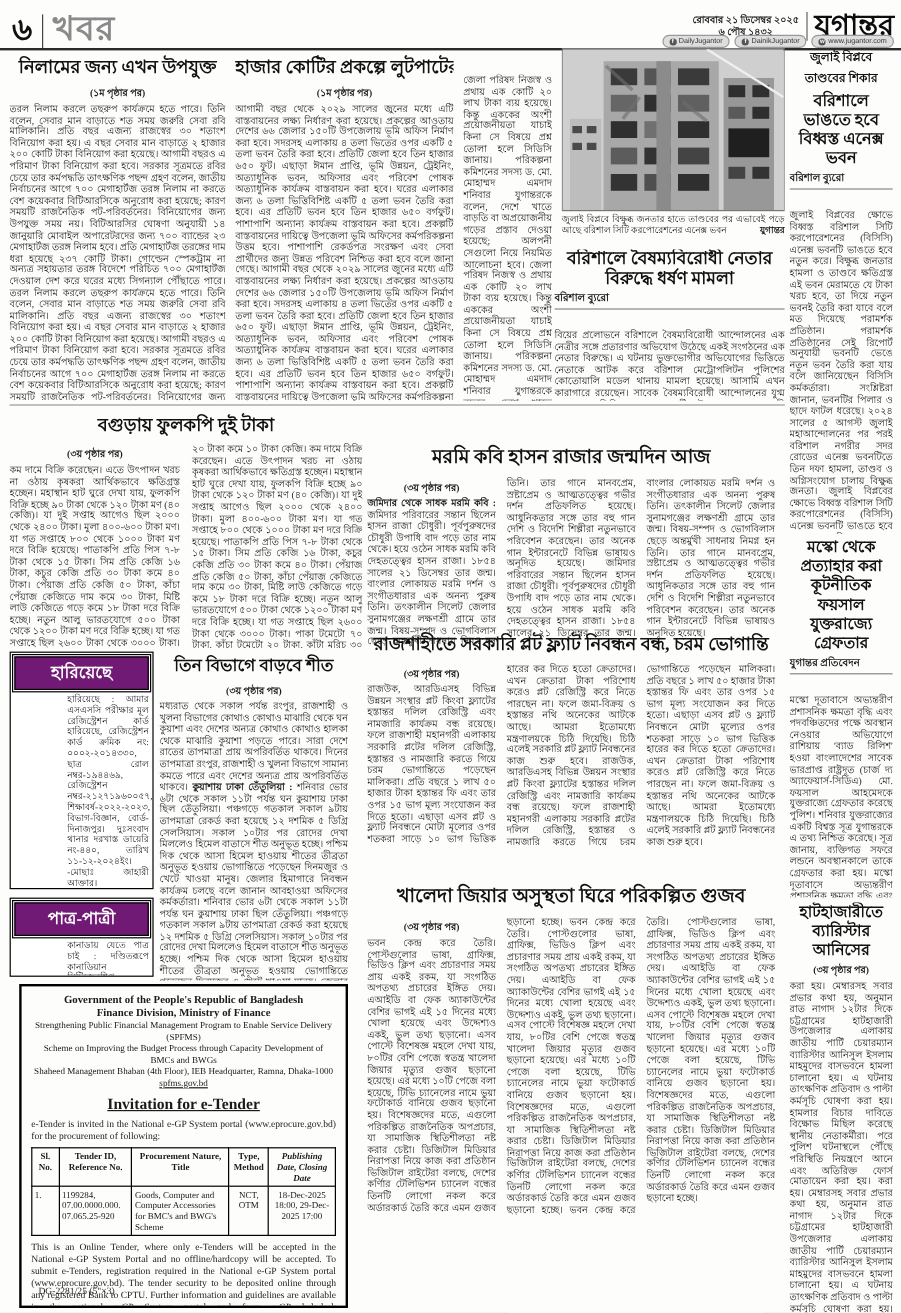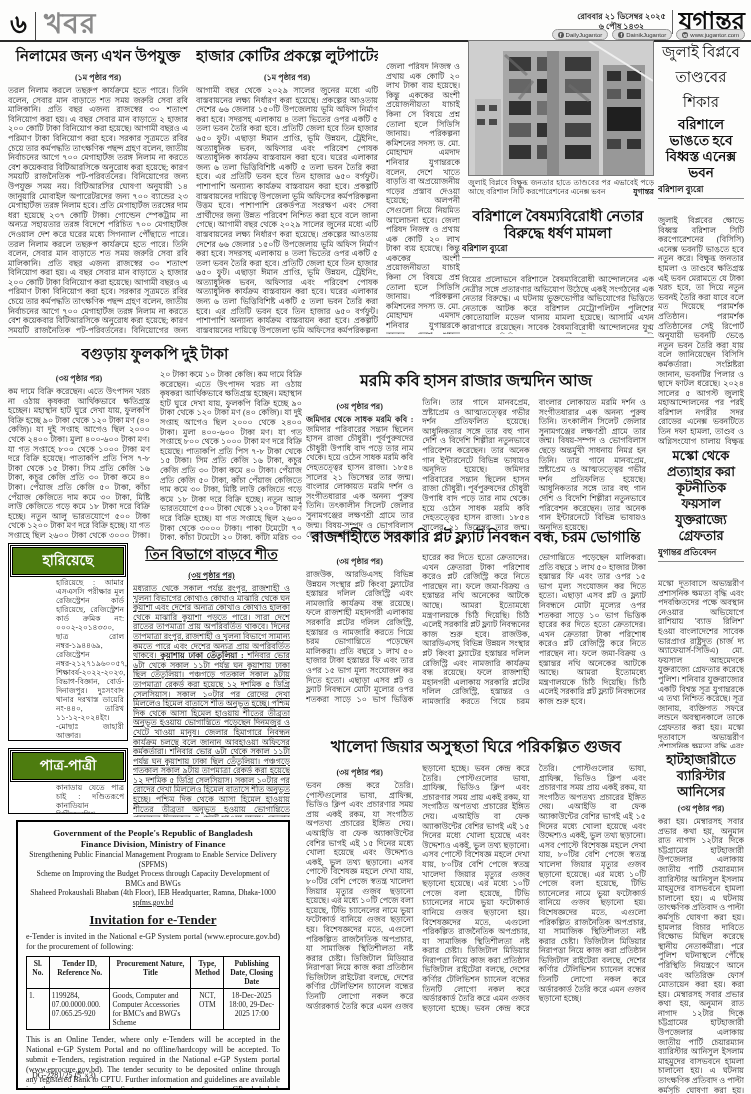--- a/index.html
+++ b/index.html
@@ -31,21 +31,21 @@
   .cols2{column-count:2;column-gap:10px;}
   .cols3{column-count:3;column-gap:9px;}
   .subhead{font-weight:bold;}
   .sep{position:absolute;height:1px;background:#999;}
   
   .photo{border:1px solid #777;display:block;}
   .caption{font-size:7.5px;line-height:9px;text-align:justify;margin-top:2px;}
   .credit{float:right;font-weight:bold;}
   
   .classbox{border:1.5px solid #000;padding:3px;background:#fff;}
-  .classtitle{background:#4d7c0f;color:#fff;font-size:14px;font-weight:bold;text-align:center;
+  .classtitle{background:#701a75;color:#fff;font-size:14px;font-weight:bold;text-align:center;
               padding:1px 0;margin-bottom:3px;border:1px solid #000;outline:1px solid #000;outline-offset:1px;}
   .ad{font-size:7.5px;line-height:9px;text-align:justify;margin-bottom:4px;margin-left:44px;}
   .adref{display:block;text-align:right;}
   
   .tender{border:2.5px solid #000;padding:6px 8px;font-family:"Liberation Serif",serif;}
   .t-c{text-align:center;}
   .t-b{font-weight:bold;}
   .t-s1{font-size:9px;line-height:11px;}
   .t-s2{font-size:7.6px;line-height:9.5px;}
   .t-title{font-size:13px;font-weight:bold;text-decoration:underline;text-align:center;margin:5px 0 4px;}
@@ -143,21 +143,21 @@
       <path d="M120 0 L184 40" stroke="#efefef" stroke-width="2" fill="none"></path>
       <path d="M36 14 L58 34 M64 40 L50 58 M100 44 L120 60" stroke="#6e6e6e" stroke-width="3" fill="none" opacity="0.6"></path>
     </svg>
     <div class="caption">
       <span>জুলাই বিপ্লবে বিক্ষুব্ধ জনতার হাতে তাণ্ডবের পর এভাবেই পড়ে আছে বরিশাল সিটি করপোরেশনের এনেক্স ভবন</span>
       <span class="credit">যুগান্তর</span>
     </div>
   </div>
 
   <div class="art" style="left:658px;top:40px;width:86px;height:405px;">
-    <div class="hl" style="font-size:15px;font-weight:normal;">জুলাই বিপ্লবে তাণ্ডবের শিকার</div>
+    <div class="hl" style="font-size:10px;font-weight:bold;">জুলাই বিপ্লবে তাণ্ডবের শিকার</div>
     <div class="hl" style="font-size:13.5px;line-height:16px;margin:2px 0;">বরিশালে ভাঙতে হবে বিধ্বস্ত এনেক্স ভবন</div>
     <div class="byline">বরিশাল ব্যুরো</div>
     <div class="body">জুলাই বিপ্লবের ক্ষোভে বিধ্বস্ত বরিশাল সিটি করপোরেশনের (বিসিসি) এনেক্স ভবনটি ভাঙতে হবে নতুন করে। বিক্ষুব্ধ জনতার হামলা ও তাণ্ডবে ক্ষতিগ্রস্ত এই ভবন মেরামতে যে টাকা খরচ হবে, তা দিয়ে নতুন ভবনই তৈরি করা যাবে বলে মত দিয়েছে পরামর্শক প্রতিষ্ঠান। পরামর্শক প্রতিষ্ঠানের সেই রিপোর্ট অনুযায়ী ভবনটি ভেঙে নতুন ভবন তৈরি করা যায় বলে জানিয়েছেন বিসিসি কর্মকর্তারা। সংশ্লিষ্টরা জানান, ভবনটির পিলার ও ছাদে ফাটল ধরেছে। ২০২৪ সালের ৫ আগস্ট জুলাই মহাআন্দোলনের পর পরই বরিশাল নগরীর সদর রোডের এনেক্স ভবনটিতে তিন দফা হামলা, তাণ্ডব ও অগ্নিসংযোগ চালায় বিক্ষুব্ধ জনতা। জুলাই বিপ্লবের ক্ষোভে বিধ্বস্ত বরিশাল সিটি করপোরেশনের (বিসিসি) এনেক্স ভবনটি ভাঙতে হবে নতুন করে। বিক্ষুব্ধ জনতার হামলা ও তাণ্ডবে ক্ষতিগ্রস্ত এই ভবন মেরামতে যে টাকা খরচ হবে, তা দিয়ে নতুন ভবনই তৈরি করা যাবে বলে মত দিয়েছে পরামর্শক প্রতিষ্ঠান। পরামর্শক প্রতিষ্ঠানের সেই রিপোর্ট অনুযায়ী ভবনটি ভেঙে নতুন ভবন তৈরি করা যায় বলে জানিয়েছেন বিসিসি কর্মকর্তারা। সংশ্লিষ্টরা জানান, ভবনটির পিলার ও ছাদে ফাটল ধরেছে। ২০২৪ সালের ৫ আগস্ট জুলাই মহাআন্দোলনের পর পরই বরিশাল নগরীর সদর রোডের এনেক্স ভবনটিতে তিন দফা হামলা, তাণ্ডব ও অগ্নিসংযোগ চালায় বিক্ষুব্ধ জনতা। জুলাই বিপ্লবের ক্ষোভে বিধ্বস্ত বরিশাল সিটি করপোরেশনের (বিসিসি) এনেক্স ভবনটি ভাঙতে হবে নতুন করে। বিক্ষুব্ধ জনতার হামলা ও তাণ্ডবে ক্ষতিগ্রস্ত এই ভবন মেরামতে যে টাকা খরচ হবে, তা দিয়ে নতুন ভবনই তৈরি করা যাবে বলে মত দিয়েছে পরামর্শক প্রতিষ্ঠান। পরামর্শক প্রতিষ্ঠানের সেই রিপোর্ট অনুযায়ী ভবনটি ভেঙে নতুন ভবন তৈরি করা যায় বলে জানিয়েছেন বিসিসি কর্মকর্তারা। সংশ্লিষ্টরা জানান, ভবনটির পিলার ও ছাদে ফাটল ধরেছে। ২০২৪ সালের ৫ আগস্ট জুলাই মহাআন্দোলনের পর পরই বরিশাল নগরীর সদর রোডের এনেক্স ভবনটিতে তিন দফা হামলা, তাণ্ডব ও অগ্নিসংযোগ চালায় বিক্ষুব্ধ জনতা।</div>
   </div>
 
   <div class="art" style="left:462px;top:208px;width:192px;height:126px;">
     <div class="hl" style="font-size:14.5px;line-height:17px;">বরিশালে বৈষম্যবিরোধী নেতার বিরুদ্ধে ধর্ষণ মামলা</div>
     <div class="byline">বরিশাল ব্যুরো</div>
     <div class="body">বিয়ের প্রলোভনে বরিশালে বৈষম্যবিরোধী আন্দোলনের এক নেত্রীর সঙ্গে প্রতারণার অভিযোগ উঠেছে একই সংগঠনের এক নেতার বিরুদ্ধে। এ ঘটনায় ভুক্তভোগীর অভিযোগের ভিত্তিতে নেতাকে আটক করে বরিশাল মেট্রোপলিটন পুলিশের কোতোয়ালি মডেল থানায় মামলা হয়েছে। আসামি এখন কারাগারে রয়েছেন। সাবেক বৈষম্যবিরোধী আন্দোলনের যুগ্ম আহ্বায়ক তিনি। এলাকায় ধর্ষী উদ্ভব অভ্যুদয়, নারী বৈষম্যবিরোধী আন্দোলনের সাবেক কর্মীর (নেত্রী) পক্ষ থেকে গত ১৭ ডিসেম্বর জেলা আদালতে মামলা দায়ের করা হয়। বিয়ের প্রলোভনে বরিশালে বৈষম্যবিরোধী আন্দোলনের এক নেত্রীর সঙ্গে প্রতারণার অভিযোগ উঠেছে একই সংগঠনের এক নেতার বিরুদ্ধে। এ ঘটনায় ভুক্তভোগীর অভিযোগের ভিত্তিতে নেতাকে আটক করে বরিশাল মেট্রোপলিটন পুলিশের কোতোয়ালি মডেল থানায় মামলা হয়েছে। আসামি এখন কারাগারে রয়েছেন। সাবেক বৈষম্যবিরোধী আন্দোলনের যুগ্ম আহ্বায়ক তিনি। এলাকায় ধর্ষী উদ্ভব অভ্যুদয়, নারী বৈষম্যবিরোধী আন্দোলনের সাবেক কর্মীর (নেত্রী) পক্ষ থেকে গত ১৭ ডিসেম্বর জেলা আদালতে মামলা দায়ের করা হয়।</div>
   </div>
@@ -179,21 +179,21 @@
       <div class="body"><span class="subhead">জমিদার থেকে সাধক মরমি কবি :</span> <span>জমিদার পরিবারের সন্তান ছিলেন হাসন রাজা চৌধুরী। পূর্বপুরুষদের চৌধুরী উপাধি বাদ পড়ে তার নাম থেকে। হয়ে ওঠেন সাধক মরমি কবি দেহতত্ত্বের হাসন রাজা। ১৮৫৪ সালের ২১ ডিসেম্বর তার জন্ম। বাংলার লোকায়ত মরমি দর্শন ও সংগীতধারার এক অনন্য পুরুষ তিনি। তৎকালীন সিলেট জেলার সুনামগঞ্জের লক্ষণশ্রী গ্রামে তার জন্ম। বিষয়-সম্পদ ও ভোগবিলাস ছেড়ে অন্তর্মুখী সাধনায় নিমগ্ন হন তিনি। তার গানে মানবপ্রেম, স্রষ্টাপ্রেম ও আত্মতত্ত্বের গভীর দর্শন প্রতিফলিত হয়েছে। আধুনিকতার সঙ্গে তার বহু গান দেশি ও বিদেশি শিল্পীরা নতুনভাবে পরিবেশন করেছেন। তার অনেক গান ইন্টারনেটে বিভিন্ন ভাষায়ও অনূদিত হয়েছে। জমিদার পরিবারের সন্তান ছিলেন হাসন রাজা চৌধুরী। পূর্বপুরুষদের চৌধুরী উপাধি বাদ পড়ে তার নাম থেকে। হয়ে ওঠেন সাধক মরমি কবি দেহতত্ত্বের হাসন রাজা। ১৮৫৪ সালের ২১ ডিসেম্বর তার জন্ম। বাংলার লোকায়ত মরমি দর্শন ও সংগীতধারার এক অনন্য পুরুষ তিনি। তৎকালীন সিলেট জেলার সুনামগঞ্জের লক্ষণশ্রী গ্রামে তার জন্ম। বিষয়-সম্পদ ও ভোগবিলাস ছেড়ে অন্তর্মুখী সাধনায় নিমগ্ন হন তিনি। তার গানে মানবপ্রেম, স্রষ্টাপ্রেম ও আত্মতত্ত্বের গভীর দর্শন প্রতিফলিত হয়েছে। আধুনিকতার সঙ্গে তার বহু গান দেশি ও বিদেশি শিল্পীরা নতুনভাবে পরিবেশন করেছেন। তার অনেক গান ইন্টারনেটে বিভিন্ন ভাষায়ও অনূদিত হয়েছে।</span></div>
     </div>
   </div>
 
   <div class="art classbox" style="left:8px;top:543px;width:112px;height:190px;">
     <div class="classtitle">হারিয়েছে</div>
     <div class="ad"><span>হারিয়েছে : আমার এসএসসি পরীক্ষার মূল রেজিস্ট্রেশন কার্ড হারিয়েছে, রেজিস্ট্রেশন কার্ড ক্রমিক নং: ০০০২-২০১৪৩৩০, ছাত্র রোল নম্বর-১৯৪৪৬৯, রেজিস্ট্রেশন নম্বর-২১২৭১৯৬০০৫৭, শিক্ষাবর্ষ-২০২২-২০২৩, বিভাগ-বিজ্ঞান, বোর্ড-দিনাজপুর। দুঃসংবাদ থানার দরখাস্ত ডায়েরি নং-৪৪০, তারিখ ১১-১২-২০২৪ইং। -মোছাঃ জাহারী আক্তার।</span><span class="adref">পি-৮৬৭/২৫</span></div>
     <div class="ad"><span>হারিয়েছে : আমার SSC, HSC, BCom এর সার্টিফিকেট ও মার্কশিট হারিয়েছে। SSC রোল গ্রা-১-৭২৬৫৩৬, বোর্ড-কুমিল্লা ১৯৯৪ সাল, HSC রোল ৫০০৮৯৮, বোর্ড-চট্টগ্রাম ১৯৯৭ সাল, BCom রোল-১১২৪৮৮৮ জাতীয় বিশ্ববিদ্যালয় ১৯৯৭-৯৮ শিক্ষাবর্ষ, ফাতেমা বেগম। জিডি নং ১৫২০, তাং ১৮/১২/২৫, পল্লবী থানা।</span></div>
   </div>
 
-  <div class="art" style="left:133px;top:543px;width:157px;height:274px;text-decoration:underline;">
+  <div class="art" style="left:133px;top:543px;width:157px;height:274px;">
     <div class="hl nw" style="font-size:14px;">তিন বিভাগে বাড়বে শীত</div>
     <div class="cont">(৩য় পৃষ্ঠার পর)</div>
     <div class="body">
       <span>মধ্যরাত থেকে সকাল পর্যন্ত রংপুর, রাজশাহী ও খুলনা বিভাগের কোথাও কোথাও মাঝারি থেকে ঘন কুয়াশা এবং দেশের অন্যত্র কোথাও কোথাও হালকা থেকে মাঝারি কুয়াশা পড়তে পারে। সারা দেশে রাতের তাপমাত্রা প্রায় অপরিবর্তিত থাকবে। দিনের তাপমাত্রা রংপুর, রাজশাহী ও খুলনা বিভাগে সামান্য কমতে পারে এবং দেশের অন্যত্র প্রায় অপরিবর্তিত থাকবে।</span>
       <span class="subhead">কুয়াশায় ঢাকা তেঁতুলিয়া :</span>
       <span>শনিবার ভোর ৬টা থেকে সকাল ১১টা পর্যন্ত ঘন কুয়াশায় ঢাকা ছিল তেঁতুলিয়া। পঞ্চগড়ে গতকাল সকাল ৯টায় তাপমাত্রা রেকর্ড করা হয়েছে ১২ দশমিক ৫ ডিগ্রি সেলসিয়াস। সকাল ১০টার পর রোদের দেখা মিললেও হিমেল বাতাসে শীত অনুভূত হচ্ছে। পশ্চিম দিক থেকে আসা হিমেল হাওয়ায় শীতের তীব্রতা অনুভূত হওয়ায় ভোগান্তিতে পড়েছেন দিনমজুর ও খেটে খাওয়া মানুষ। জেলার হিমাগারে নিবন্ধন কার্যক্রম চলছে বলে জানান আবহাওয়া অফিসের কর্মকর্তারা। শনিবার ভোর ৬টা থেকে সকাল ১১টা পর্যন্ত ঘন কুয়াশায় ঢাকা ছিল তেঁতুলিয়া। পঞ্চগড়ে গতকাল সকাল ৯টায় তাপমাত্রা রেকর্ড করা হয়েছে ১২ দশমিক ৫ ডিগ্রি সেলসিয়াস। সকাল ১০টার পর রোদের দেখা মিললেও হিমেল বাতাসে শীত অনুভূত হচ্ছে। পশ্চিম দিক থেকে আসা হিমেল হাওয়ায় শীতের তীব্রতা অনুভূত হওয়ায় ভোগান্তিতে পড়েছেন দিনমজুর ও খেটে খাওয়া মানুষ। জেলার হিমাগারে নিবন্ধন কার্যক্রম চলছে বলে জানান আবহাওয়া অফিসের কর্মকর্তারা।</span>
     </div>
   </div>
 
   <div class="art" style="left:306px;top:525px;width:340px;height:206px;">
@@ -227,32 +227,32 @@
     <div class="hl" style="font-size:13px;line-height:16px;">হাটহাজারীতে ব্যারিস্টার আনিসের</div>
     <div class="cont">(৩য় পৃষ্ঠার পর)</div>
     <div class="body">করা হয়। মেম্বারসহ সবার প্রভার কথা হয়, অনুমান রাত নাগাদ ১২টার দিকে চট্টগ্রামের হাটহাজারী উপজেলার এলাকায় জাতীয় পার্টি চেয়ারম্যান ব্যারিস্টার আনিসুল ইসলাম মাহমুদের বাসভবনে হামলা চালানো হয়। এ ঘটনায় তাৎক্ষণিক প্রতিবাদ ও পাল্টা কর্মসূচি ঘোষণা করা হয়। হামলার বিচার দাবিতে বিক্ষোভ মিছিল করেছে স্থানীয় নেতাকর্মীরা। পরে পুলিশ ঘটনাস্থলে পৌঁছে পরিস্থিতি নিয়ন্ত্রণে আনে এবং অতিরিক্ত ফোর্স মোতায়েন করা হয়। করা হয়। মেম্বারসহ সবার প্রভার কথা হয়, অনুমান রাত নাগাদ ১২টার দিকে চট্টগ্রামের হাটহাজারী উপজেলার এলাকায় জাতীয় পার্টি চেয়ারম্যান ব্যারিস্টার আনিসুল ইসলাম মাহমুদের বাসভবনে হামলা চালানো হয়। এ ঘটনায় তাৎক্ষণিক প্রতিবাদ ও পাল্টা কর্মসূচি ঘোষণা করা হয়। হামলার বিচার দাবিতে বিক্ষোভ মিছিল করেছে স্থানীয় নেতাকর্মীরা। পরে পুলিশ ঘটনাস্থলে পৌঁছে পরিস্থিতি নিয়ন্ত্রণে আনে এবং অতিরিক্ত ফোর্স মোতায়েন করা হয়। করা হয়। মেম্বারসহ সবার প্রভার কথা হয়, অনুমান রাত নাগাদ ১২টার দিকে চট্টগ্রামের হাটহাজারী উপজেলার এলাকায় জাতীয় পার্টি চেয়ারম্যান ব্যারিস্টার আনিসুল ইসলাম মাহমুদের বাসভবনে হামলা চালানো হয়। এ ঘটনায় তাৎক্ষণিক প্রতিবাদ ও পাল্টা কর্মসূচি ঘোষণা করা হয়। হামলার বিচার দাবিতে বিক্ষোভ মিছিল করেছে স্থানীয় নেতাকর্মীরা। পরে পুলিশ ঘটনাস্থলে পৌঁছে পরিস্থিতি নিয়ন্ত্রণে আনে এবং অতিরিক্ত ফোর্স মোতায়েন করা হয়।</div>
   </div>
 
   <div class="art tender" style="left:16px;top:820px;width:254px;height:254px;">
     <div class="t-c t-b t-s1">Government of the People's Republic of Bangladesh</div>
     <div class="t-c t-b t-s1">Finance Division, Ministry of Finance</div>
     <div class="t-c t-s2">Strengthening Public Financial Management Program to Enable Service Delivery (SPFMS)</div>
     <div class="t-c t-s2">Scheme on Improving the Budget Process through Capacity Development of BMCs and BWGs</div>
-    <div class="t-c t-s2">Shaheed Prokaushali Bhaban (4th Floor), IEB Headquarter, Ramna, Dhaka-1000</div>
+    <div class="t-c t-s2">Shaheed Management Bhaban (4th Floor), IEB Headquarter, Ramna, Dhaka-1000</div>
     <div class="t-c t-s2" style="text-decoration:underline;">spfms.gov.bd</div>
     <div class="t-title">Invitation for e-Tender</div>
     <div class="t-intro">e-Tender is invited in the National e-GP System portal (www.eprocure.gov.bd) for the procurement of following:</div>
     <table class="t-table">
       <tbody>
           <tr>
         <th style="width:9%;">Sl. No.</th>
         <th style="width:24%;">Tender ID, Reference No.</th>
         <th style="width:32%;">Procurement Nature, Title</th>
         <th style="width:13%;">Type, Method</th>
-        <th style="width:22%;">Publishing Date, Closing Date</th>
+        <th style="width:22%;font-style:italic;">Publishing Date, Closing Date</th>
       </tr>
       <tr>
         <td>1.</td>
         <td>1199284, 07.00.0000.000. 07.065.25-920</td>
         <td>Goods, Computer and Computer Accessories for BMC's and BWG's Scheme</td>
         <td class="t-c">NCT, OTM</td>
         <td class="t-c">18-Dec-2025 18:00, 29-Dec-2025 17:00</td>
       </tr>
     </tbody>
       </table>

